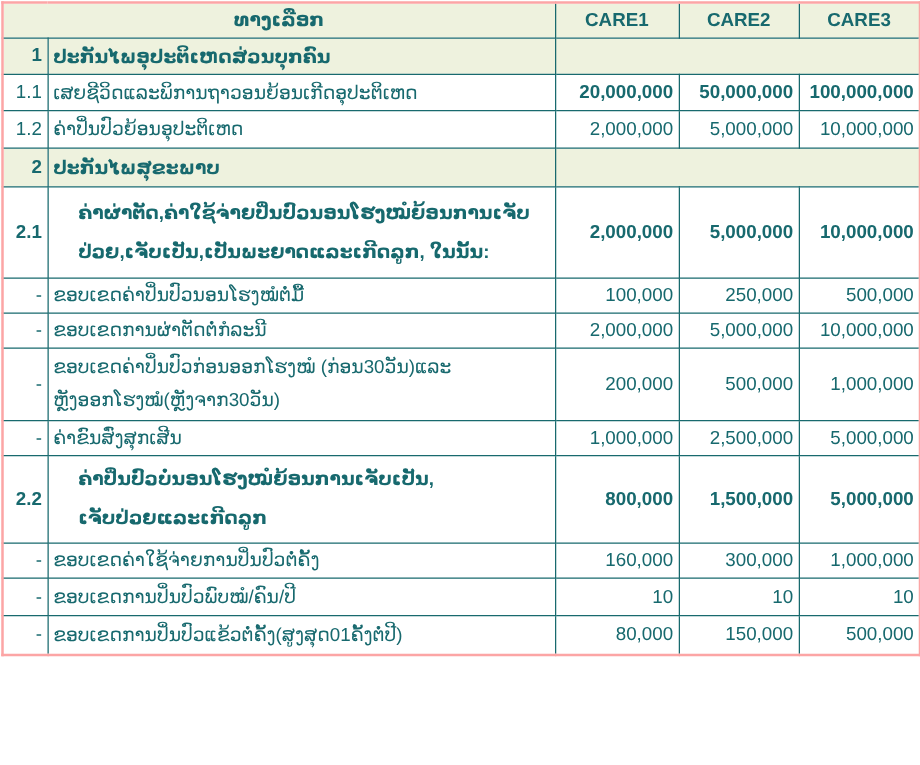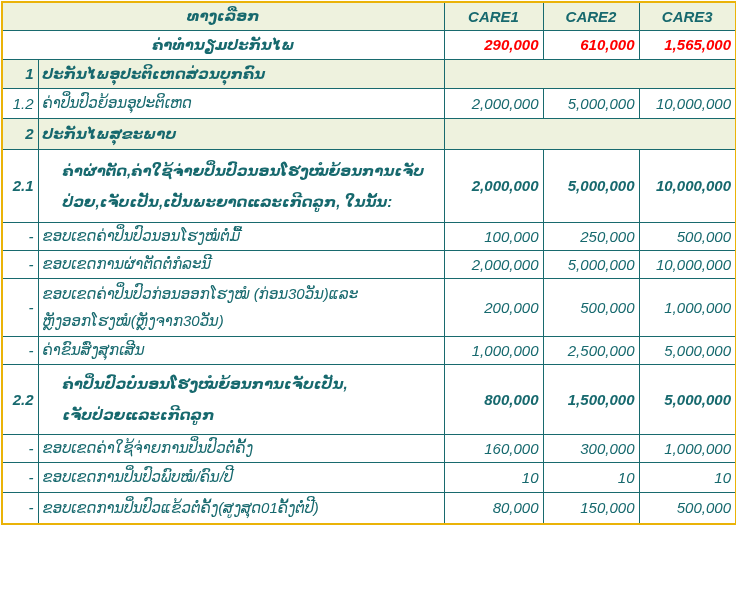--- a/index.html
+++ b/index.html
@@ -22,21 +22,21 @@
     color: #17696e;
   }
   table.plan-table td {
     border: 1px solid #186a6e;
     box-sizing: border-box;
     padding: 0 4px;
     overflow: hidden;
     vertical-align: middle;
     font-size: 15px;
   }
-  table.plan-table { border: 2px solid #eab308; font-style: italic; }
+  table.plan-table { border: 2px solid #fca5a5; }
 
   col.c-num   { width: 36px; }
   col.c-label { width: 406px; }
   col.c-v1    { width: 99px; }
   col.c-v2    { width: 96px; }
   col.c-v3    { width: 97px; }
 
   tr.h28 { height: 28px; }
   tr.h29 { height: 29px; }
   tr.h30 { height: 30px; margin-left: 32px; }
@@ -91,34 +91,35 @@
     </colgroup>
 
     <tbody>
         <tr class="h28 bg-section">
       <td colspan="2" class="merged-head">ທາງເລືອກ</td>
       <td class="plan-head">CARE1</td>
       <td class="plan-head">CARE2</td>
       <td class="plan-head">CARE3</td>
     </tr>
 
-    <tr class="h29 bg-white">
-      <td colspan="2" class="t-center t-bold">ຄ່າທຳນຽມປະກັນໄພ</td>
-      <td class="cell-value val-red">290,000</td>
-      <td class="cell-value val-red">610,000</td>
-      <td class="cell-value val-red">1,565,000</td>
-    </tr>
 
 
     <tr class="h29 bg-section">
       <td class="cell-num t-bold">1</td>
       <td class="cell-label t-bold">ປະກັນໄພອຸປະຕິເຫດສ່ວນບຸກຄົນ</td>
       <td colspan="3"></td>
     </tr>
 
+    <tr class="h29 bg-white">
+      <td class="cell-num">1.1</td>
+      <td class="cell-label">ເສຍຊີວິດແລະພິການຖາວອນຍ້ອນເກີດອຸປະຕິເຫດ</td>
+      <td class="cell-value val-bold">20,000,000</td>
+      <td class="cell-value val-bold">50,000,000</td>
+      <td class="cell-value val-bold">100,000,000</td>
+    </tr>
 
     <tr class="h30 bg-white">
       <td class="cell-num">1.2</td>
       <td class="cell-label">ຄ່າປິ່ນປົວຍ້ອນອຸປະຕິເຫດ</td>
       <td class="cell-value">2,000,000</td>
       <td class="cell-value">5,000,000</td>
       <td class="cell-value">10,000,000</td>
     </tr>
 
     <tr class="h31 bg-section">

